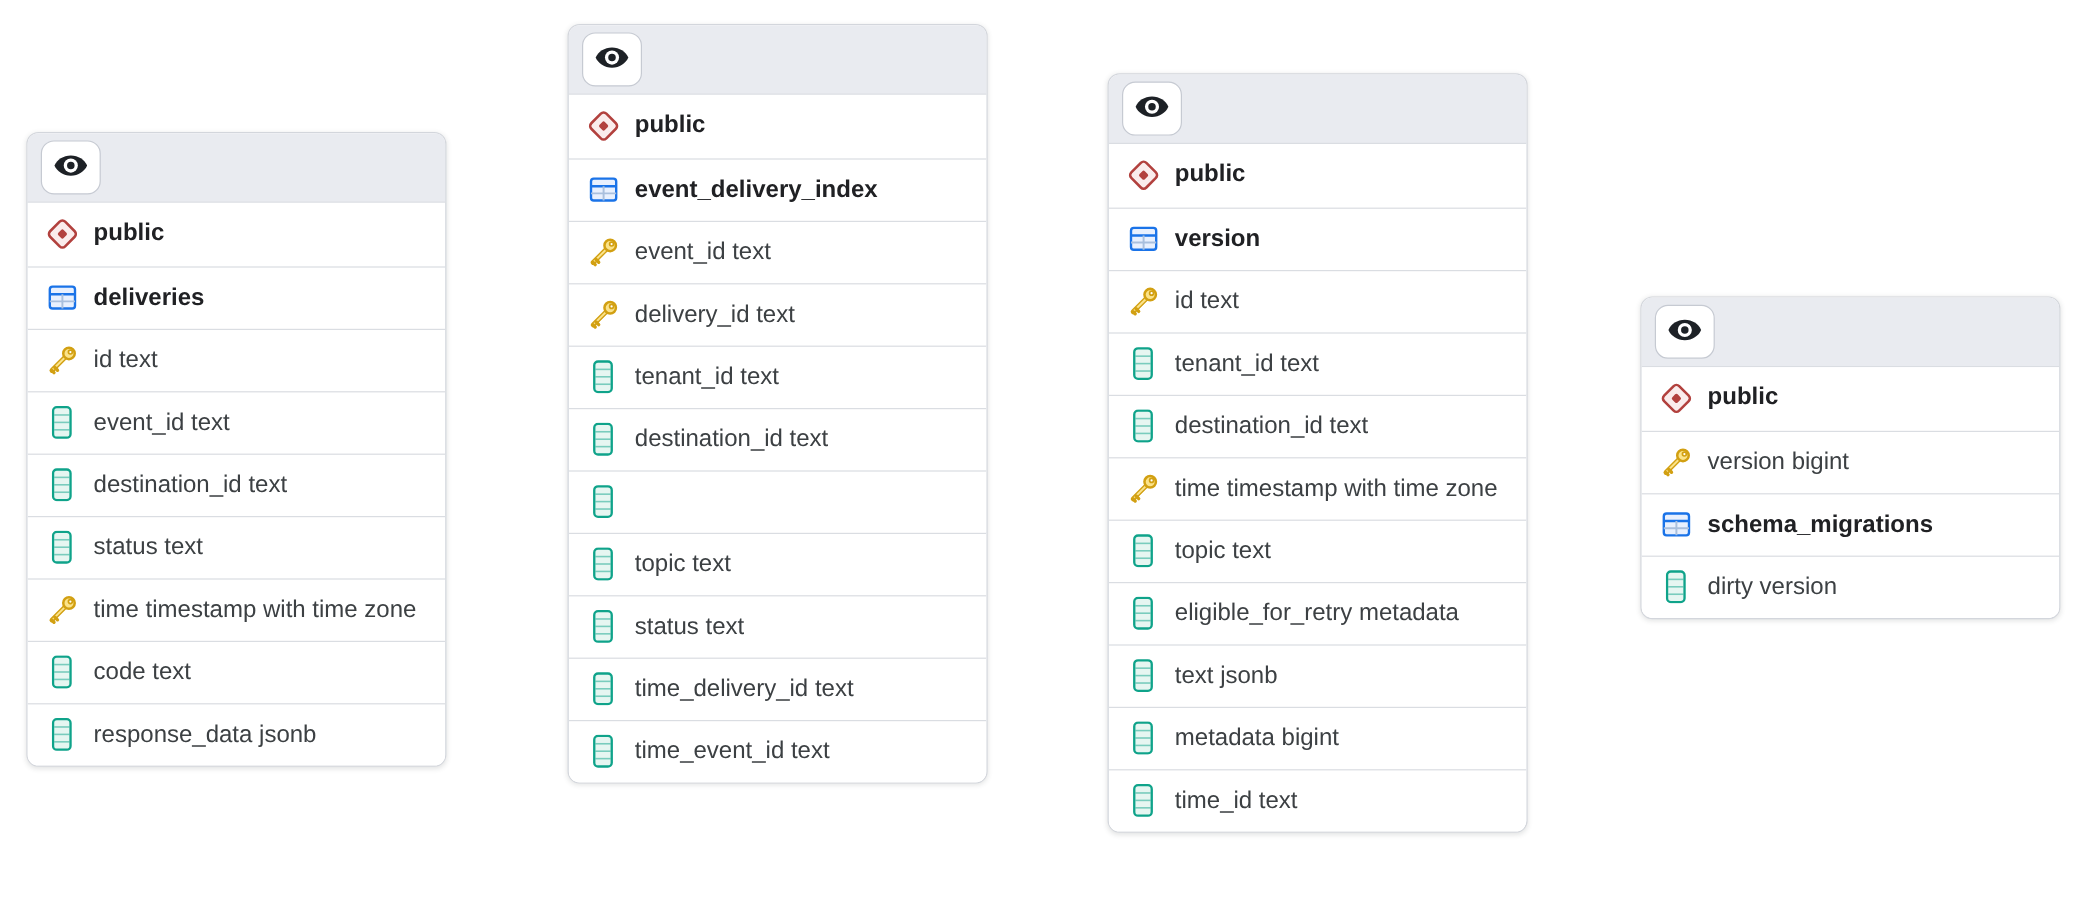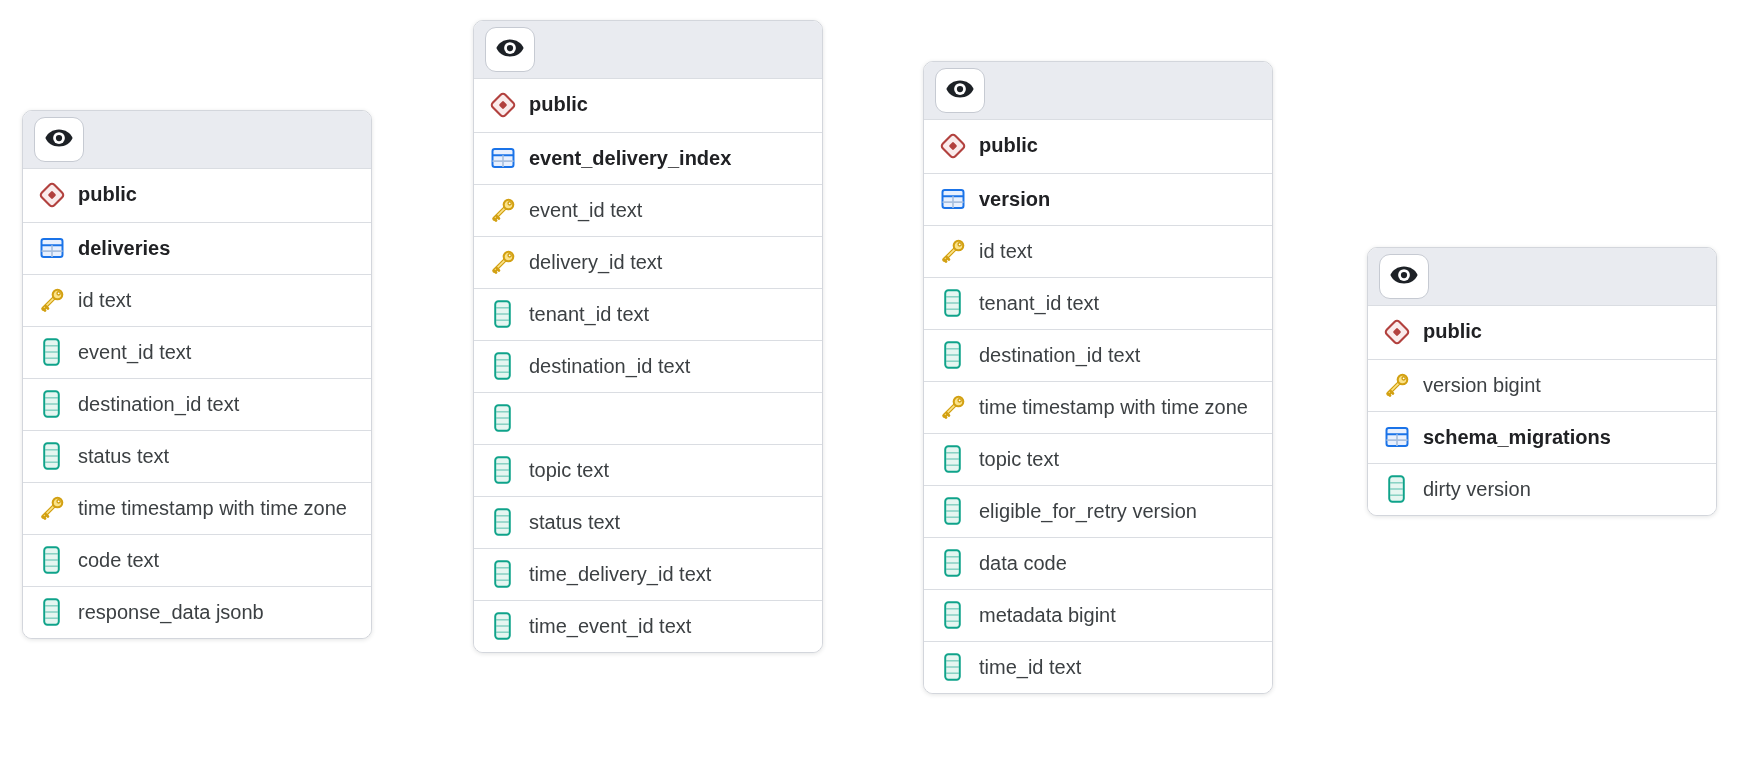--- a/index.html
+++ b/index.html
@@ -392,32 +392,32 @@
       </div>
       <div class="row">
         <span class="icon">
           <svg width="17" height="28" viewBox="0 0 14 23">
             <rect x="1" y="1" width="12" height="21" rx="2.6" fill="var(--column-fill)" stroke="var(--column-teal)" stroke-width="1.6"></rect>
             <line x1="1.8" y1="6.4" x2="12.2" y2="6.4" stroke="var(--column-teal)" stroke-width="1.1" opacity="0.5"></line>
             <line x1="1.8" y1="11.5" x2="12.2" y2="11.5" stroke="var(--column-teal)" stroke-width="1.1" opacity="0.5"></line>
             <line x1="1.8" y1="16.6" x2="12.2" y2="16.6" stroke="var(--column-teal)" stroke-width="1.1" opacity="0.5"></line>
           </svg>
         </span>
-        <span class="label">eligible_for_retry version</span>
-      </div>
-      <div class="row">
-        <span class="icon">
-          <svg width="17" height="28" viewBox="0 0 14 23">
-            <rect x="1" y="1" width="12" height="21" rx="2.6" fill="var(--column-fill)" stroke="var(--column-teal)" stroke-width="1.6"></rect>
-            <line x1="1.8" y1="6.4" x2="12.2" y2="6.4" stroke="var(--column-teal)" stroke-width="1.1" opacity="0.5"></line>
-            <line x1="1.8" y1="11.5" x2="12.2" y2="11.5" stroke="var(--column-teal)" stroke-width="1.1" opacity="0.5"></line>
-            <line x1="1.8" y1="16.6" x2="12.2" y2="16.6" stroke="var(--column-teal)" stroke-width="1.1" opacity="0.5"></line>
-          </svg>
-        </span>
-        <span class="label">data code</span>
+        <span class="label">eligible_for_retry metadata</span>
+      </div>
+      <div class="row">
+        <span class="icon">
+          <svg width="17" height="28" viewBox="0 0 14 23">
+            <rect x="1" y="1" width="12" height="21" rx="2.6" fill="var(--column-fill)" stroke="var(--column-teal)" stroke-width="1.6"></rect>
+            <line x1="1.8" y1="6.4" x2="12.2" y2="6.4" stroke="var(--column-teal)" stroke-width="1.1" opacity="0.5"></line>
+            <line x1="1.8" y1="11.5" x2="12.2" y2="11.5" stroke="var(--column-teal)" stroke-width="1.1" opacity="0.5"></line>
+            <line x1="1.8" y1="16.6" x2="12.2" y2="16.6" stroke="var(--column-teal)" stroke-width="1.1" opacity="0.5"></line>
+          </svg>
+        </span>
+        <span class="label">text jsonb</span>
       </div>
       <div class="row">
         <span class="icon">
           <svg width="17" height="28" viewBox="0 0 14 23">
             <rect x="1" y="1" width="12" height="21" rx="2.6" fill="var(--column-fill)" stroke="var(--column-teal)" stroke-width="1.6"></rect>
             <line x1="1.8" y1="6.4" x2="12.2" y2="6.4" stroke="var(--column-teal)" stroke-width="1.1" opacity="0.5"></line>
             <line x1="1.8" y1="11.5" x2="12.2" y2="11.5" stroke="var(--column-teal)" stroke-width="1.1" opacity="0.5"></line>
             <line x1="1.8" y1="16.6" x2="12.2" y2="16.6" stroke="var(--column-teal)" stroke-width="1.1" opacity="0.5"></line>
           </svg>
         </span>

